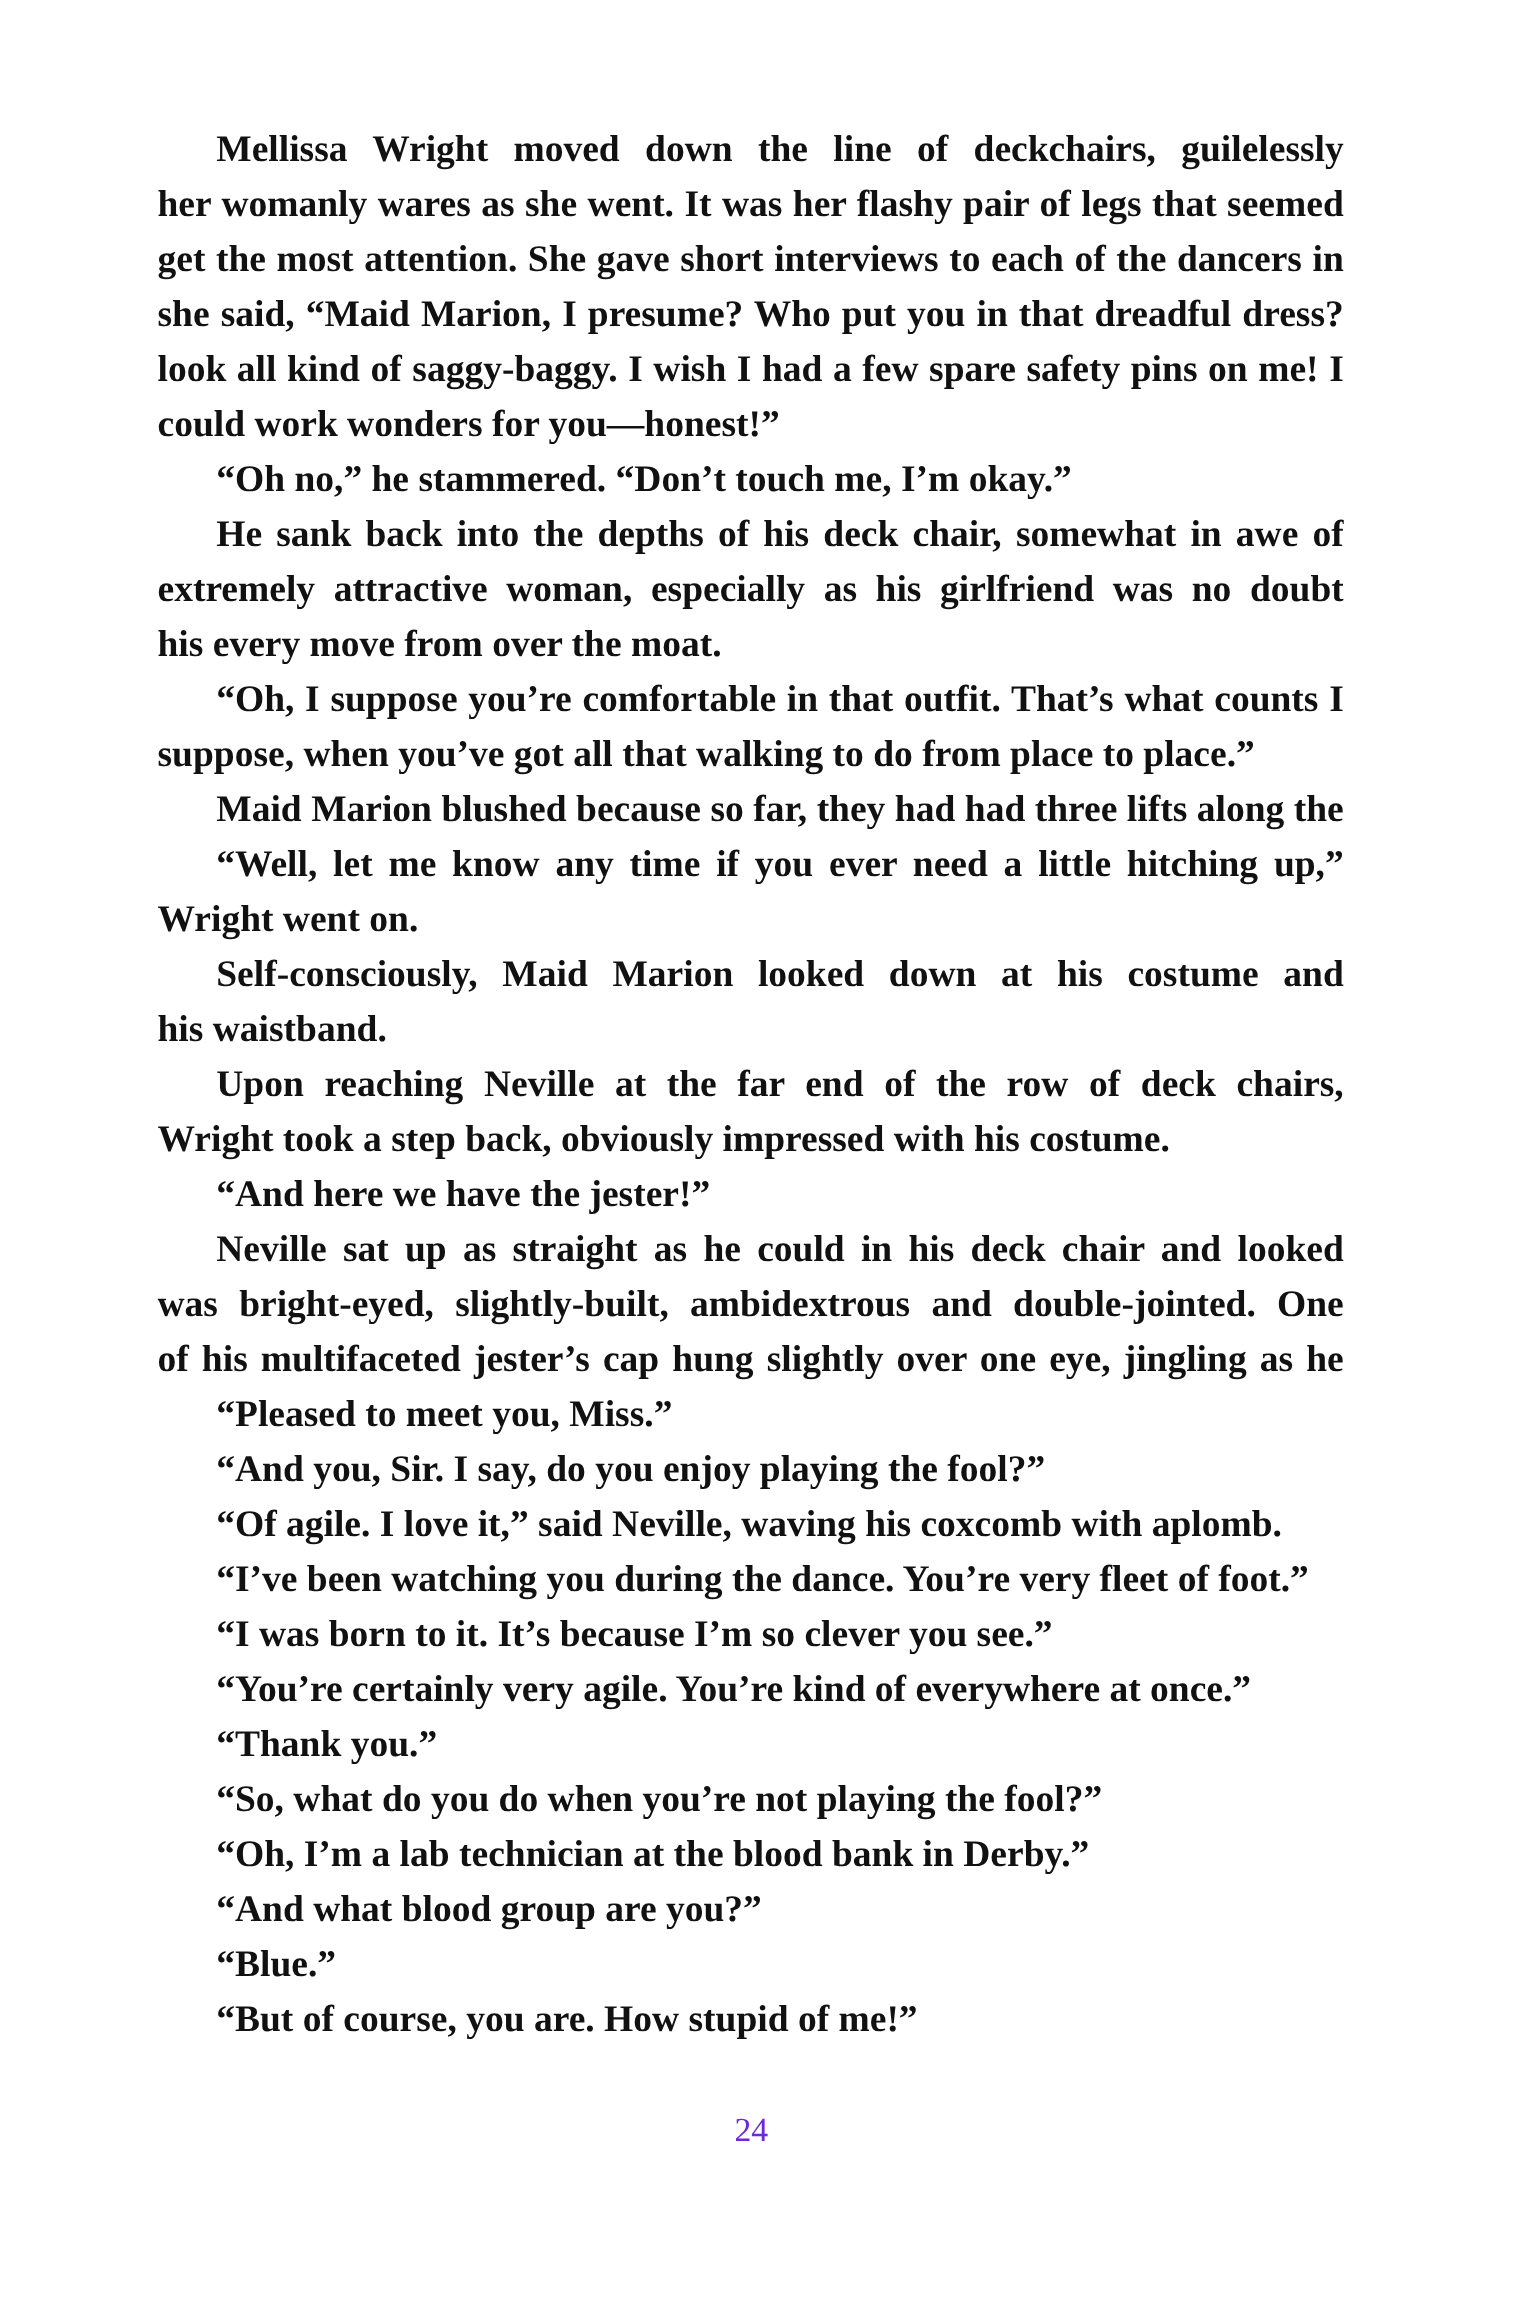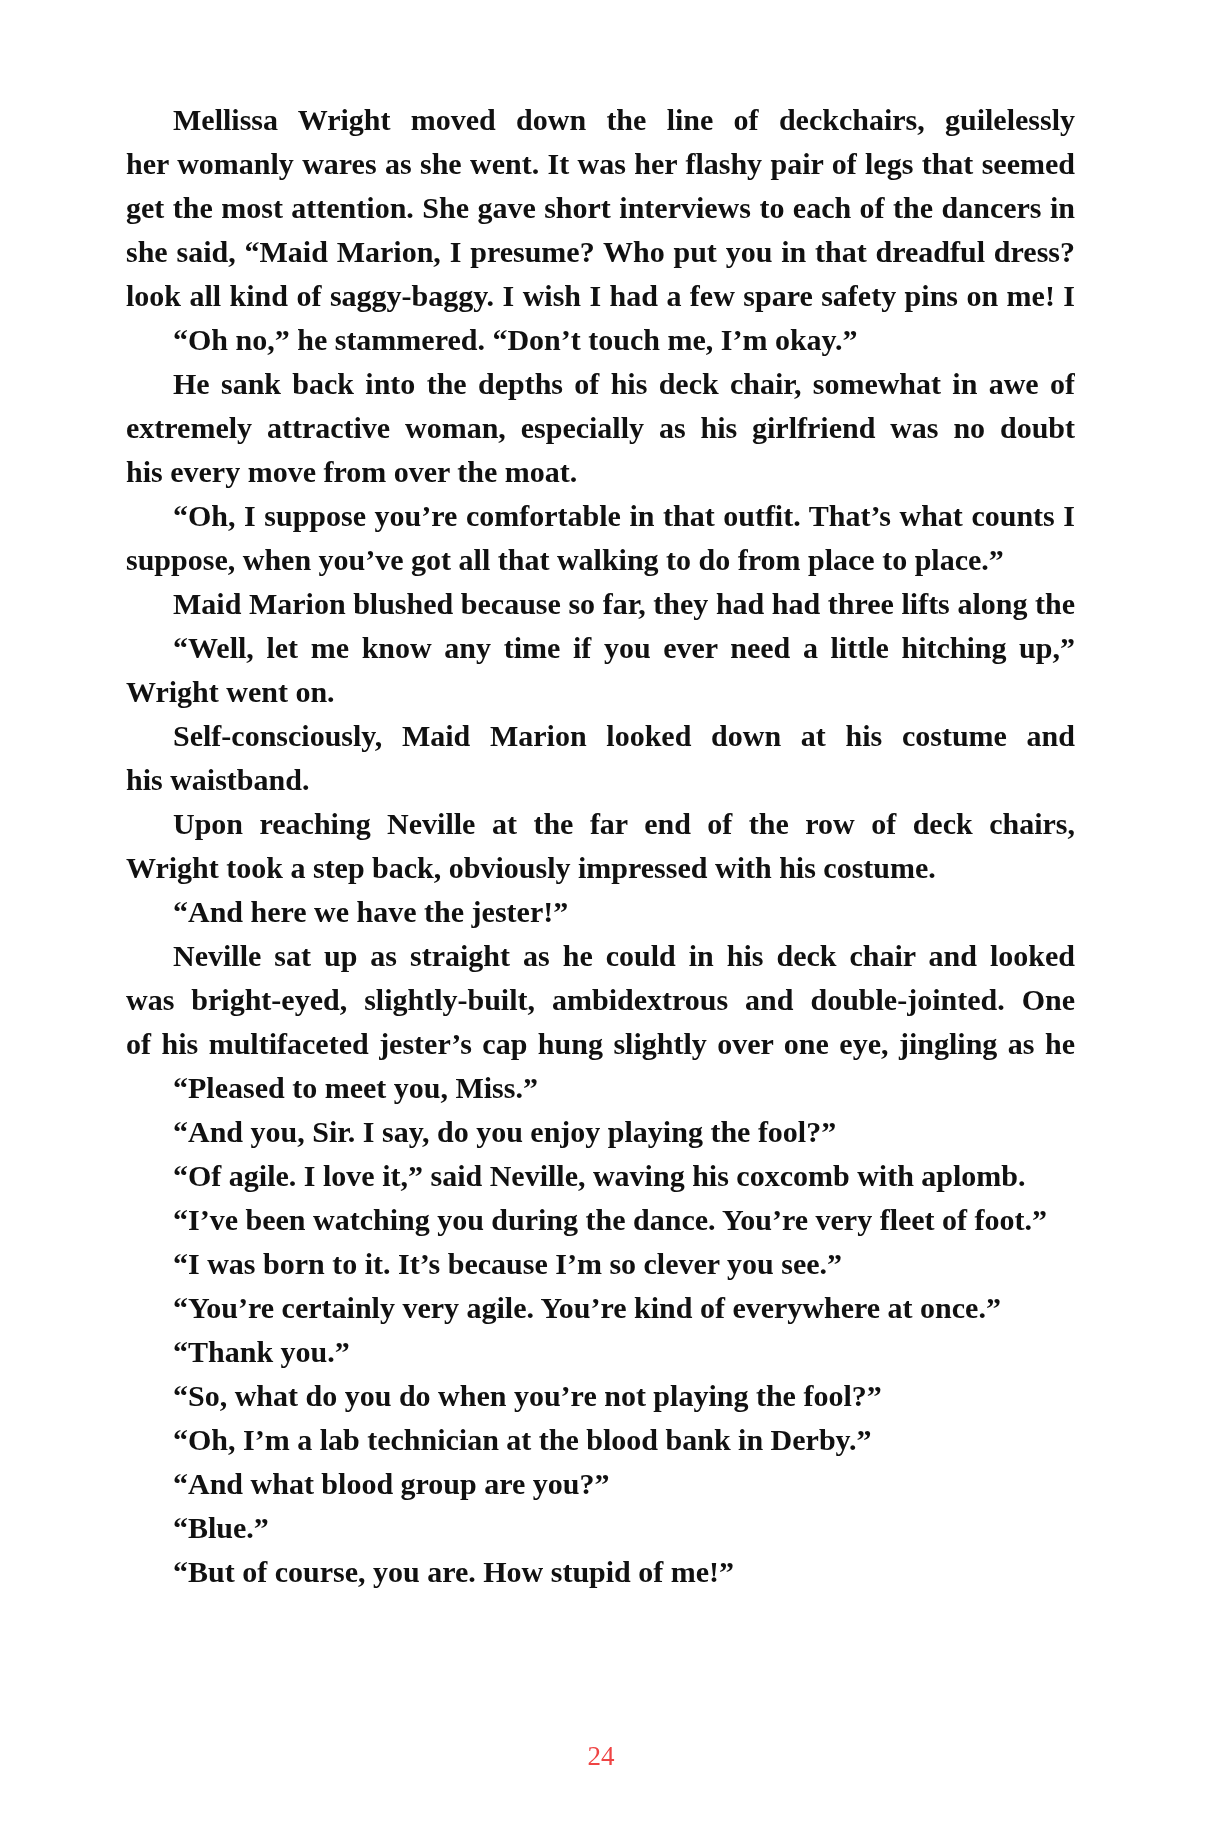--- a/index.html
+++ b/index.html
@@ -47,38 +47,39 @@
     .line.indent {
       padding-left: 47px;
     }
     .line.justify.indent {
       width: 902px;
     }
     .page-number {
       position: absolute;
       left: 0;
       width: 1202px;
-      top: 1740px;
+      top: 1688px;
       text-align: center;
       font-size: 27px;
       line-height: 32px;
-      color: #ef4444;
+      color: #6d28d9;
     }
   </style>
 </head>
 <body>
 
 <div class="page">
   <div class="text-column" id="text-column">
       <div class="paragraph">
         <span class="line justify indent">Mellissa Wright moved down the line of deckchairs, guilelessly displaying</span>
         <span class="line justify">her womanly wares as she went. It was her flashy pair of legs that seemed to</span>
         <span class="line justify">get the most attention. She gave short interviews to each of the dancers in turn,</span>
         <span class="line justify">she said, “Maid Marion, I presume? Who put you in that dreadful dress? You</span>
         <span class="line justify">look all kind of saggy-baggy. I wish I had a few spare safety pins on me! I</span>
+        <span class="line">could work wonders for you—honest!”</span>
       </div>
       <div class="paragraph">
         <span class="line indent">“Oh no,” he stammered. “Don’t touch me, I’m okay.”</span>
       </div>
       <div class="paragraph">
         <span class="line justify indent">He sank back into the depths of his deck chair, somewhat in awe of this</span>
         <span class="line justify">extremely attractive woman, especially as his girlfriend was no doubt watching</span>
         <span class="line">his every move from over the moat.</span>
       </div>
       <div class="paragraph">

